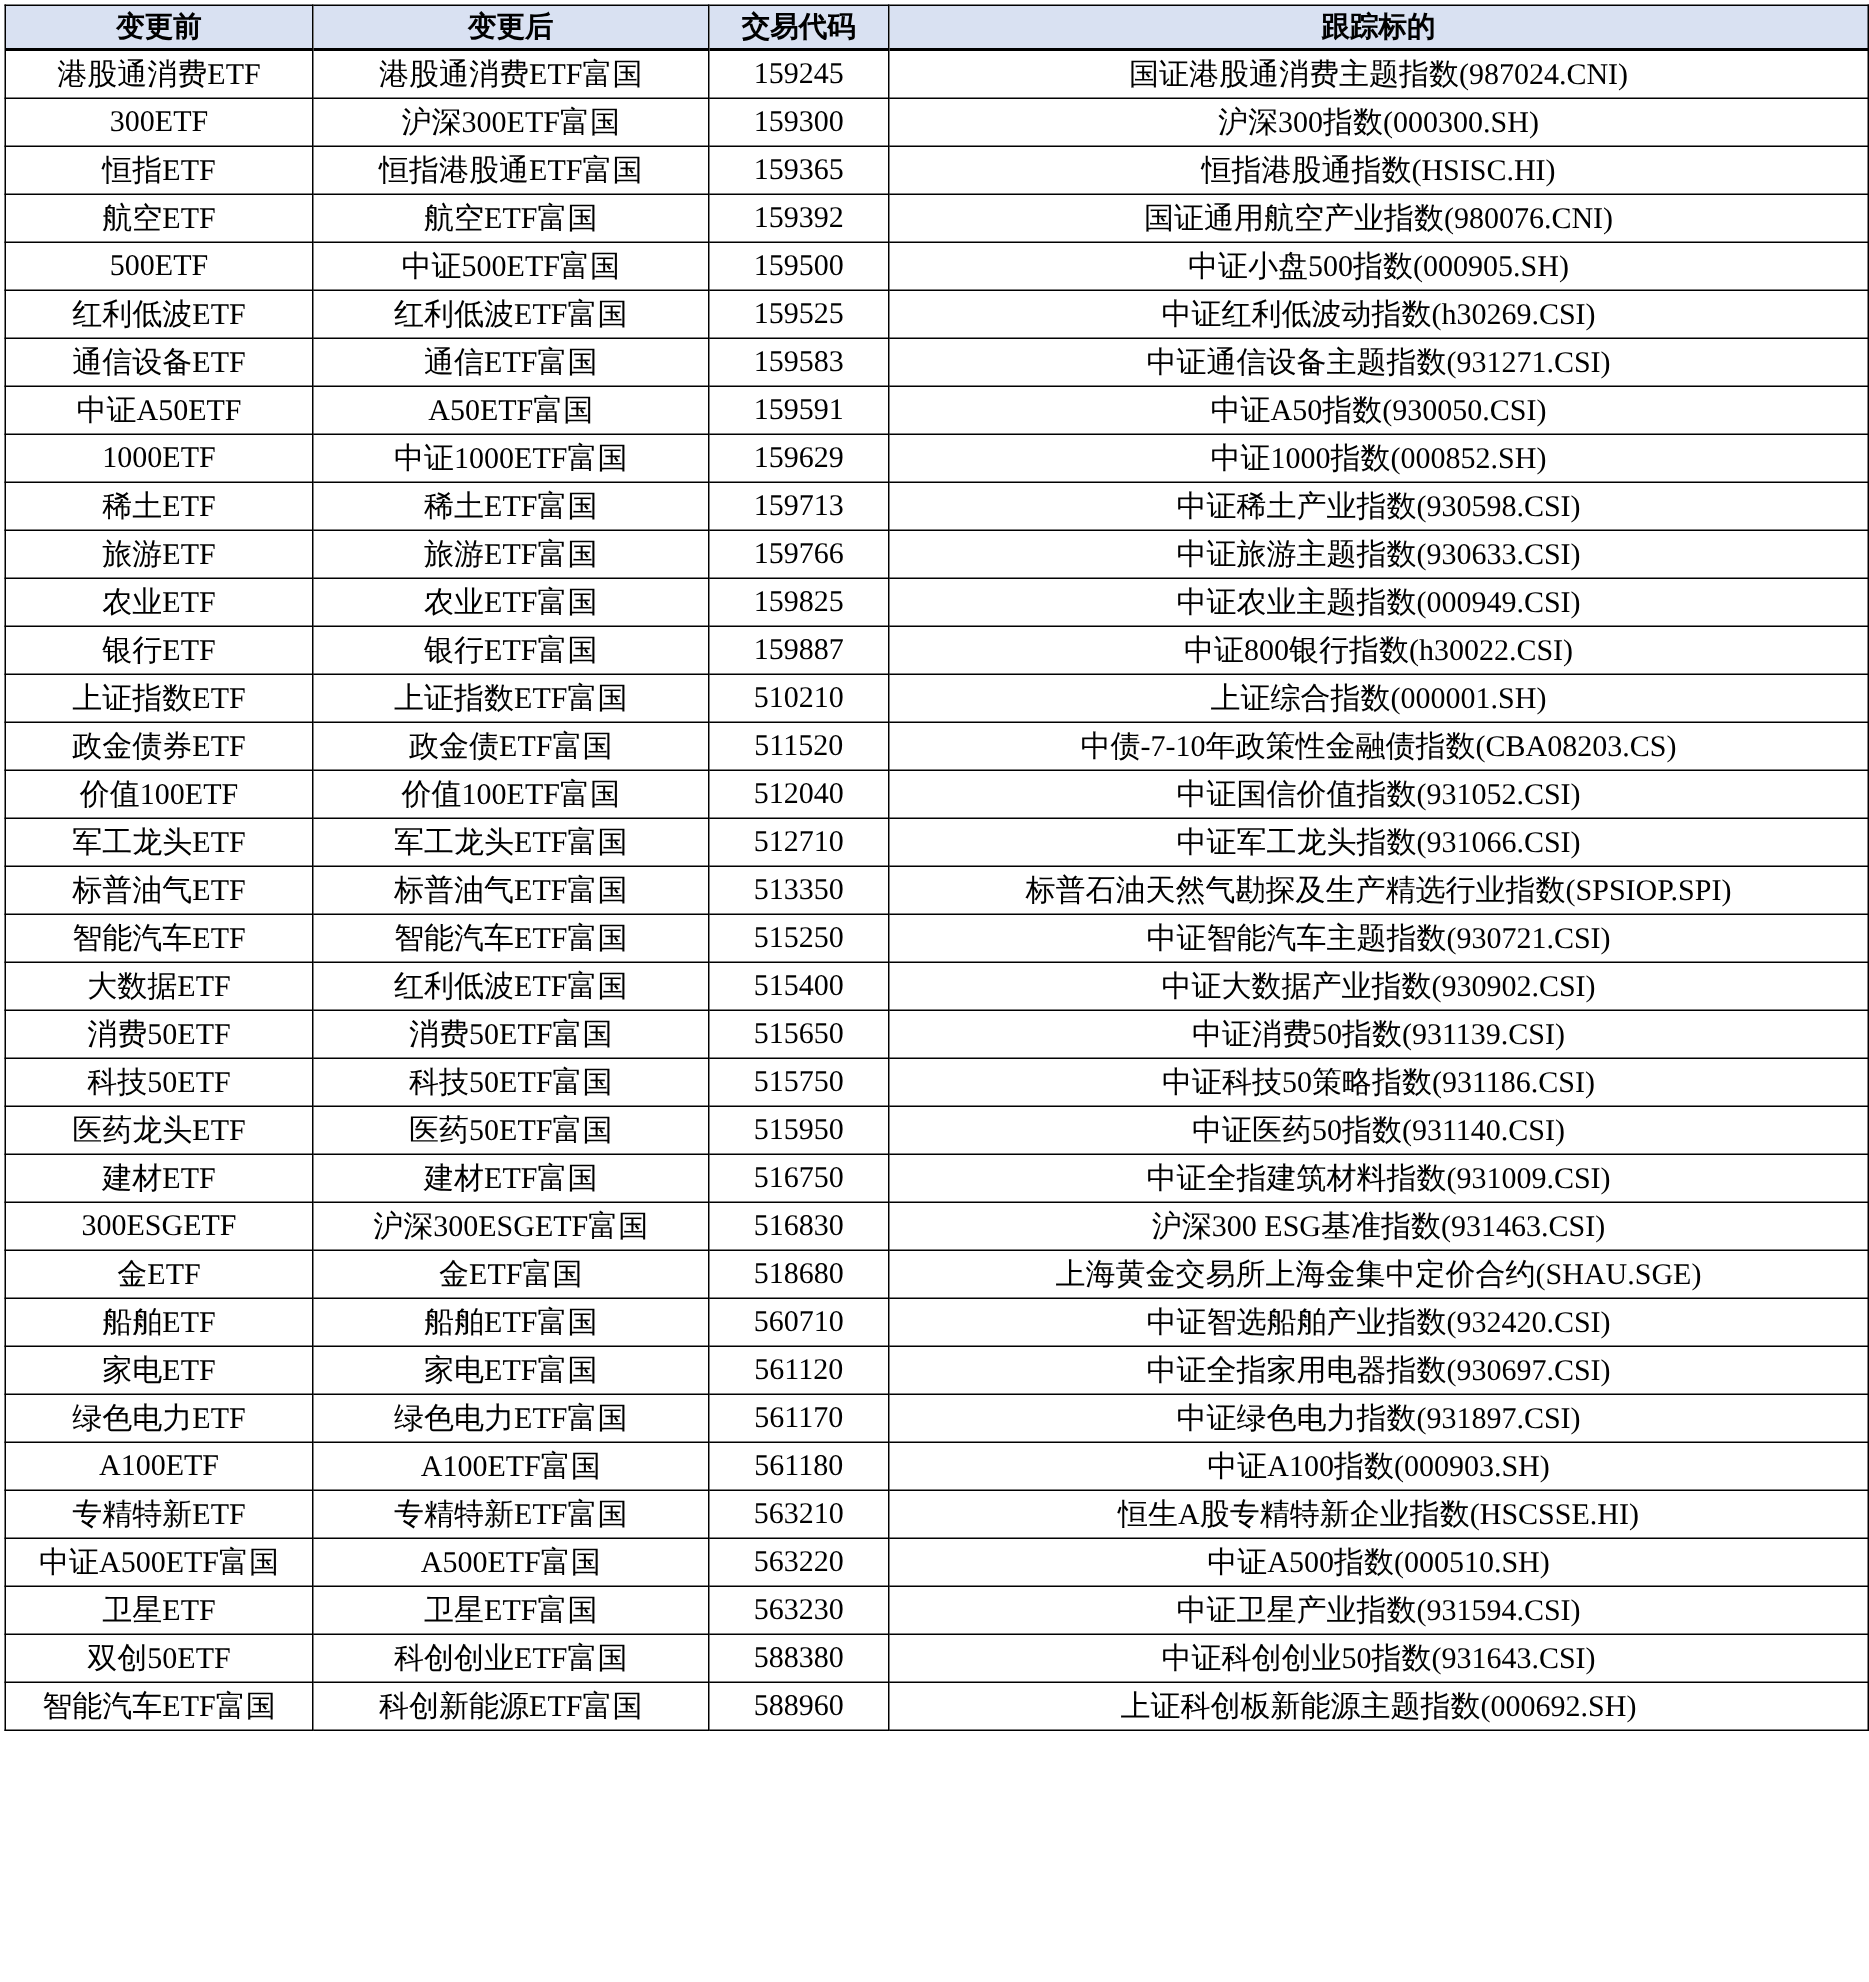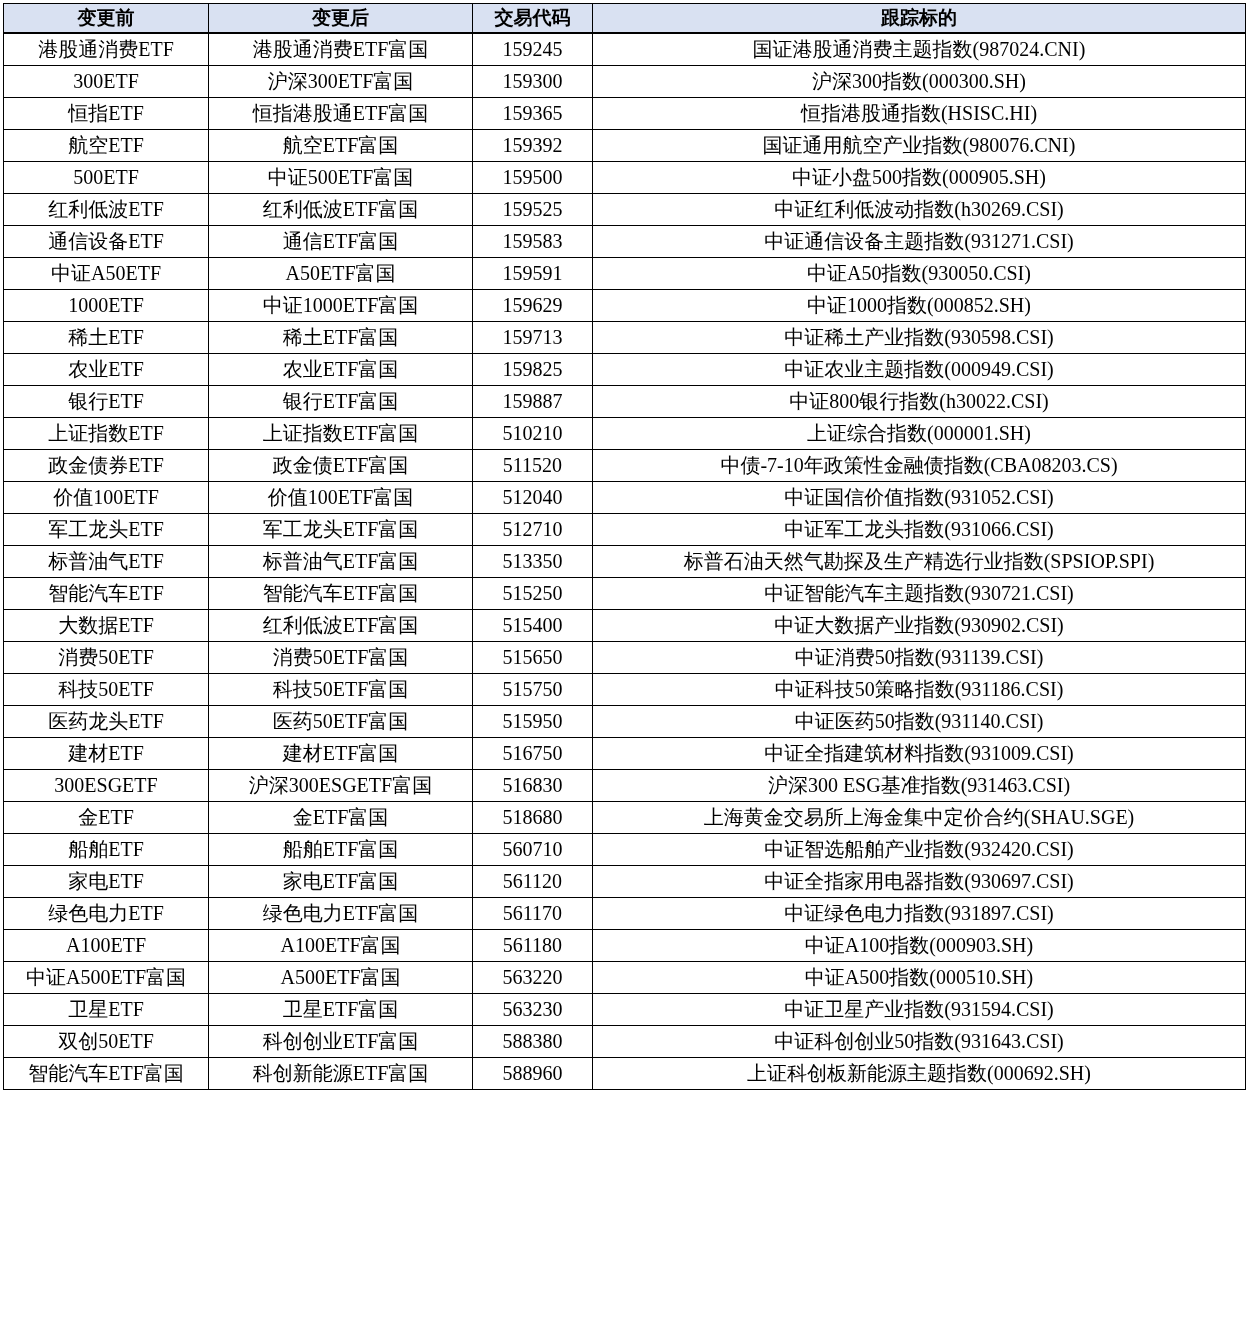--- a/index.html
+++ b/index.html
@@ -116,20 +116,26 @@
         <td>159629</td>
         <td>中证1000指数(000852.SH)</td>
       </tr>
       <tr>
         <td>稀土ETF</td>
         <td>稀土ETF富国</td>
         <td>159713</td>
         <td>中证稀土产业指数(930598.CSI)</td>
       </tr>
       <tr>
+        <td>旅游ETF</td>
+        <td>旅游ETF富国</td>
+        <td>159766</td>
+        <td>中证旅游主题指数(930633.CSI)</td>
+      </tr>
+      <tr>
         <td>农业ETF</td>
         <td>农业ETF富国</td>
         <td>159825</td>
         <td>中证农业主题指数(000949.CSI)</td>
       </tr>
       <tr>
         <td>银行ETF</td>
         <td>银行ETF富国</td>
         <td>159887</td>
         <td>中证800银行指数(h30022.CSI)</td>
@@ -230,20 +236,26 @@
         <td>561170</td>
         <td>中证绿色电力指数(931897.CSI)</td>
       </tr>
       <tr>
         <td>A100ETF</td>
         <td>A100ETF富国</td>
         <td>561180</td>
         <td>中证A100指数(000903.SH)</td>
       </tr>
       <tr>
+        <td>专精特新ETF</td>
+        <td>专精特新ETF富国</td>
+        <td>563210</td>
+        <td>恒生A股专精特新企业指数(HSCSSE.HI)</td>
+      </tr>
+      <tr>
         <td>中证A500ETF富国</td>
         <td>A500ETF富国</td>
         <td>563220</td>
         <td>中证A500指数(000510.SH)</td>
       </tr>
       <tr>
         <td>卫星ETF</td>
         <td>卫星ETF富国</td>
         <td>563230</td>
         <td>中证卫星产业指数(931594.CSI)</td>

